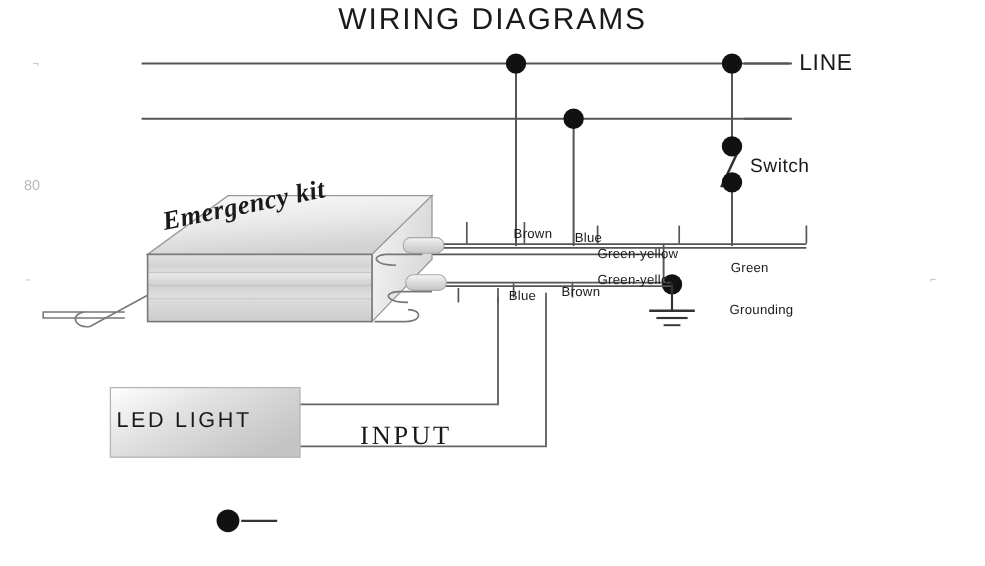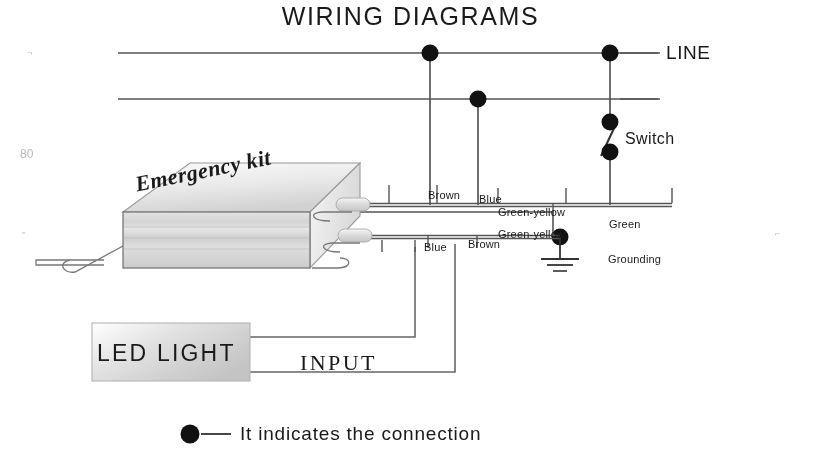--- a/index.html
+++ b/index.html
@@ -26,21 +26,21 @@
   #w-gy1    {left:462px;top:206px;}
   #w-gy2    {left:462px;top:228px;}
   #w-blue2  {left:388px;top:241px;}
   #w-brown2 {left:432px;top:238px;}
   #w-ground {left:572px;top:253px;}
 
   #emk-label{left:133px;top:172px;font-family:"Liberation Serif",serif;
              font-size:22px;font-style:italic;font-weight:bold;
              transform:rotate(-11.5deg);transform-origin:0 0;letter-spacing:.5px;}
 
-  #led-label{left:97px;top:340px;font-size:23px;letter-spacing:2.2px;}
+  #led-label{left:97px;top:340px;font-size:18px;letter-spacing:2.2px;}
   #input-label{left:300px;top:350px;font-family:"Liberation Serif",serif;
                font-size:22px;letter-spacing:2.4px;}
 
   #legend-text{left:240px;top:423px;font-size:19px;letter-spacing:.8px;}
 
   .artifact{position:absolute;color:#b9b9b9;font-size:9px;
             font-family:"Liberation Sans",sans-serif;}
   #art-1{left:27px;top:48px;}
   #art-2{left:20px;top:147px;font-size:12px;}
   #art-3{left:22px;top:231px;}
@@ -204,19 +204,18 @@
   <div class="lbl wirelbl" id="w-gy2">Green-yellow</div>
   <div class="lbl wirelbl" id="w-blue2">Blue</div>
   <div class="lbl wirelbl" id="w-brown2">Brown</div>
   <div class="lbl wirelbl" id="w-ground">Grounding</div>
 
   <div class="lbl" id="emk-label">Emergency kit</div>
 
   <div class="lbl" id="led-label">LED LIGHT</div>
   <div class="lbl" id="input-label">INPUT</div>
 
-  <div class="lbl" id="legend-text">It indicates the connection</div>
 
   <div class="artifact" id="art-1">¬</div>
   <div class="artifact" id="art-2">80</div>
   <div class="artifact" id="art-3">˜</div>
   <div class="artifact" id="art-4">⌐</div>
 </div>
 
 </body></html>

